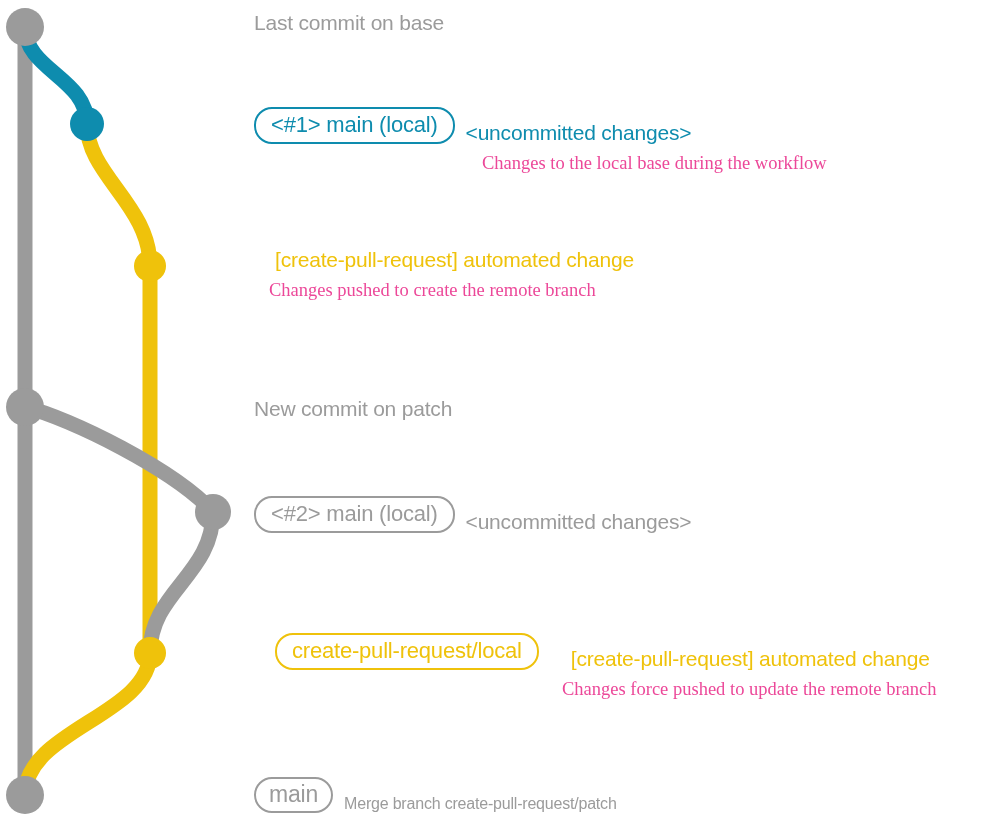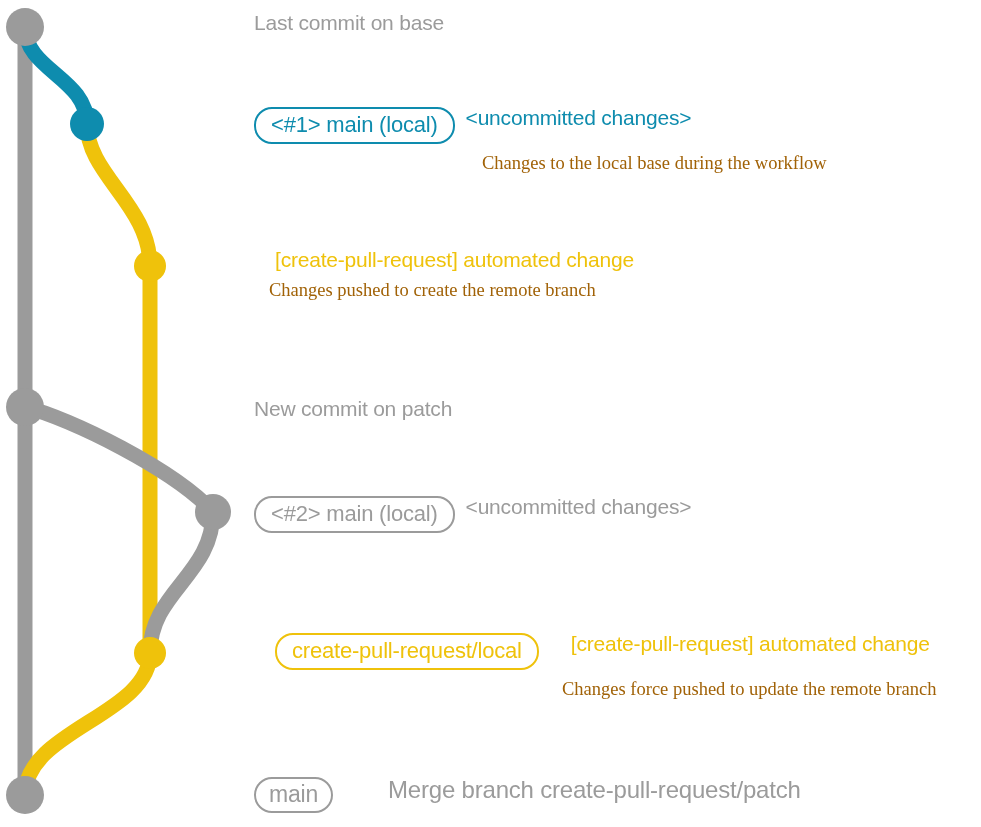--- a/index.html
+++ b/index.html
@@ -27,21 +27,21 @@
     height: 827px;
   }
 
   
   .row {
     position: absolute;
     white-space: nowrap;
   }
   .row-head {
     display: flex;
-    align-items: flex-start;
+    align-items: flex-end;
     gap: 11px;
   }
 
   
   .badge {
     display: inline-block;
     border: 2px solid currentColor;
     border-radius: 18px;
     padding: 4px 15px 6px 15px;
     font-size: 22px;
@@ -52,21 +52,21 @@
 
   .commit-msg {
     font-size: 21px;
     letter-spacing: -0.2px;
     line-height: 1.05;
   }
 
   .sub {
     font-family: "Liberation Serif", serif;
     font-size: 18.5px;
-    color: #a16207;
+    color: #ec4899;
     margin-top: 9px;
     white-space: nowrap;
   }
 
   
   .c-blue   { color: #0e8cae; }
   .c-yellow { color: #efc20b; margin-left: 21px; }
   .c-gray   { color: #9b9b9b; }
 
   
@@ -77,21 +77,21 @@
   #row-commit-3         { left: 254px; top: 496px; }
   #row-commit-4         { left: 254px; top: 633px; }
   #row-merge            { left: 254px; top: 777px; }
 
   #row-commit-1 .sub { margin-left: 228px; }
   #row-commit-2 .sub { margin-left: 15px; }
   #row-commit-3 .sub { margin-left: 228px; }
   #row-commit-4 .sub { margin-left: 308px; }
 
   #row-merge .badge { font-size: 23px; padding: 3px 13px 5px 13px; }
-  #row-merge .commit-msg { font-size: 24px; margin-left: 44px; }
+  #row-merge .commit-msg { font-size: 16px; }
 </style>
 </head>
 <body>
 
 <div id="canvas">
 
   <svg id="graph-svg" viewBox="0 0 981 827">
 
     <path d="M 25 27 L 25 795" fill="none" stroke="#9b9b9b" stroke-width="15" stroke-linecap="round"></path>
 

